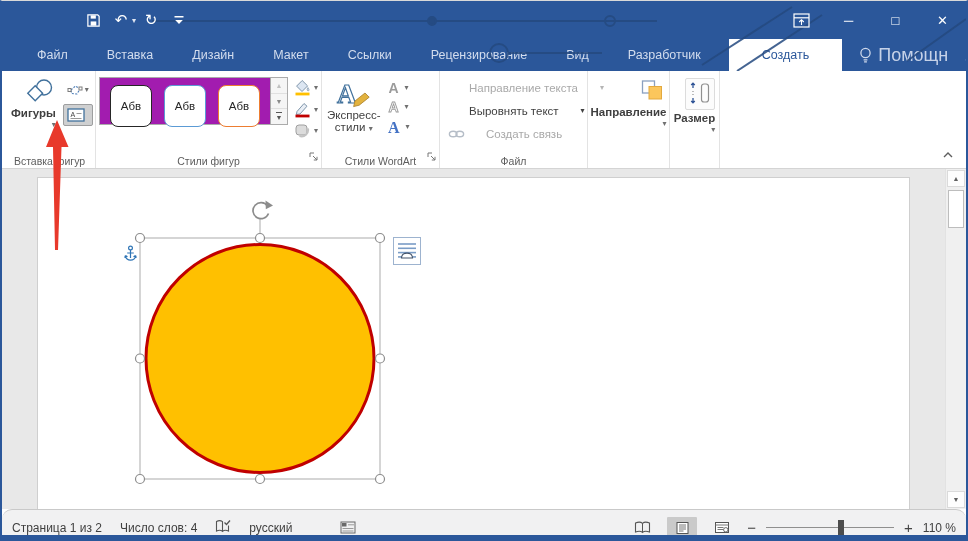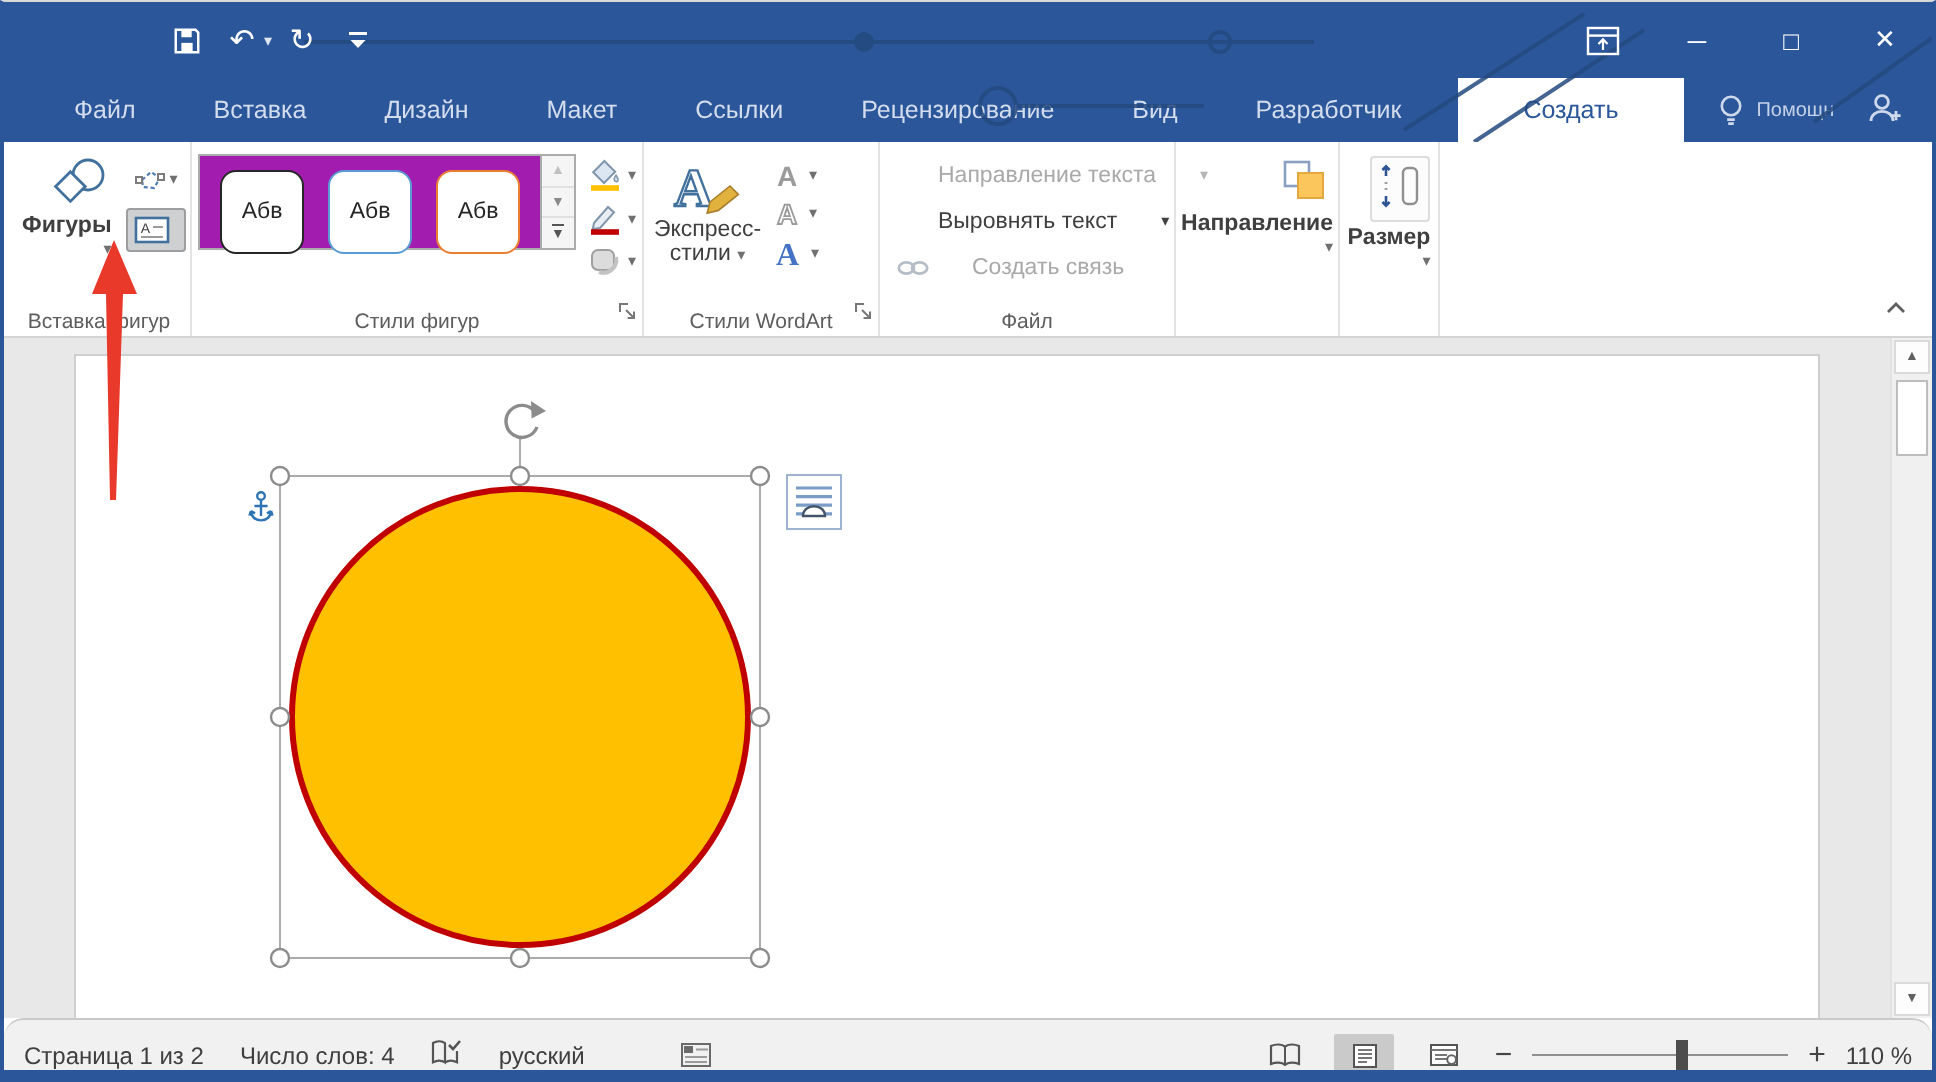--- a/index.html
+++ b/index.html
@@ -17,21 +17,21 @@
   .blur-patch{position:absolute;left:663px;top:7px;width:128px;height:25px;z-index:2;border-radius:2px;filter:blur(3px);
     background:linear-gradient(90deg,#5577ad 0%,#41639a 22%,#587membered 0%,#54749f 48%,#3c5f96 70%,#5b79a6 100%);}
   .win-controls{position:absolute;right:0;top:0;height:38px;display:flex;z-index:2;}
   .wc-btn{width:47px;height:38px;display:flex;align-items:center;justify-content:center;color:#fff;font-size:13px;}
   
   .tabrow{position:relative;height:32px;background:#2b579a;display:flex;align-items:stretch;font-size:12.5px;color:#d3ddee;z-index:2;gap:17px;}
   .tab{display:flex;align-items:center;padding:0 11px;white-space:nowrap;}
   .tab:first-child{margin-left:24px;}
   .tab.active{background:#ffffff;color:#2b579a;padding:0 33px;}
   .tab-right{margin-left:auto;display:flex;align-items:center;gap:16px;padding-right:16px;color:#c6d2e8;}
-  .tellme{display:flex;align-items:center;gap:6px;font-size:10px;color:#c6d2e8;}
+  .tellme{display:flex;align-items:center;gap:6px;font-size:18px;color:#c6d2e8;}
   
   .ribbon{position:relative;height:98px;background:#fff;border-bottom:1px solid #d4d4d4;display:flex;padding-left:2px;color:#3f3f3f;}
   .rgroup{position:relative;border-right:1px solid #e3e3e3;padding:4px 3px 16px 3px;flex:none;}
   .g-label{position:absolute;bottom:1px;left:0;right:0;text-align:center;font-size:10.5px;color:#5d5d5d;white-space:nowrap;}
   .caret{font-size:8px;color:#707070;line-height:1;}
   .g-insert{width:92px;display:flex;gap:3px;}
   .bigbtn{display:flex;flex-direction:column;align-items:flex-end;justify-content:flex-start;gap:2px;padding:3px 4px;font-size:11.5px;font-weight:bold;}
   .bigbtn .bb-label{white-space:nowrap;}
   .mini-col{display:flex;flex-direction:column;gap:4px;padding-top:5px;}
   .minibtn{display:flex;align-items:center;gap:2px;padding:2px 3px;border:1px solid transparent;border-radius:2px;}

